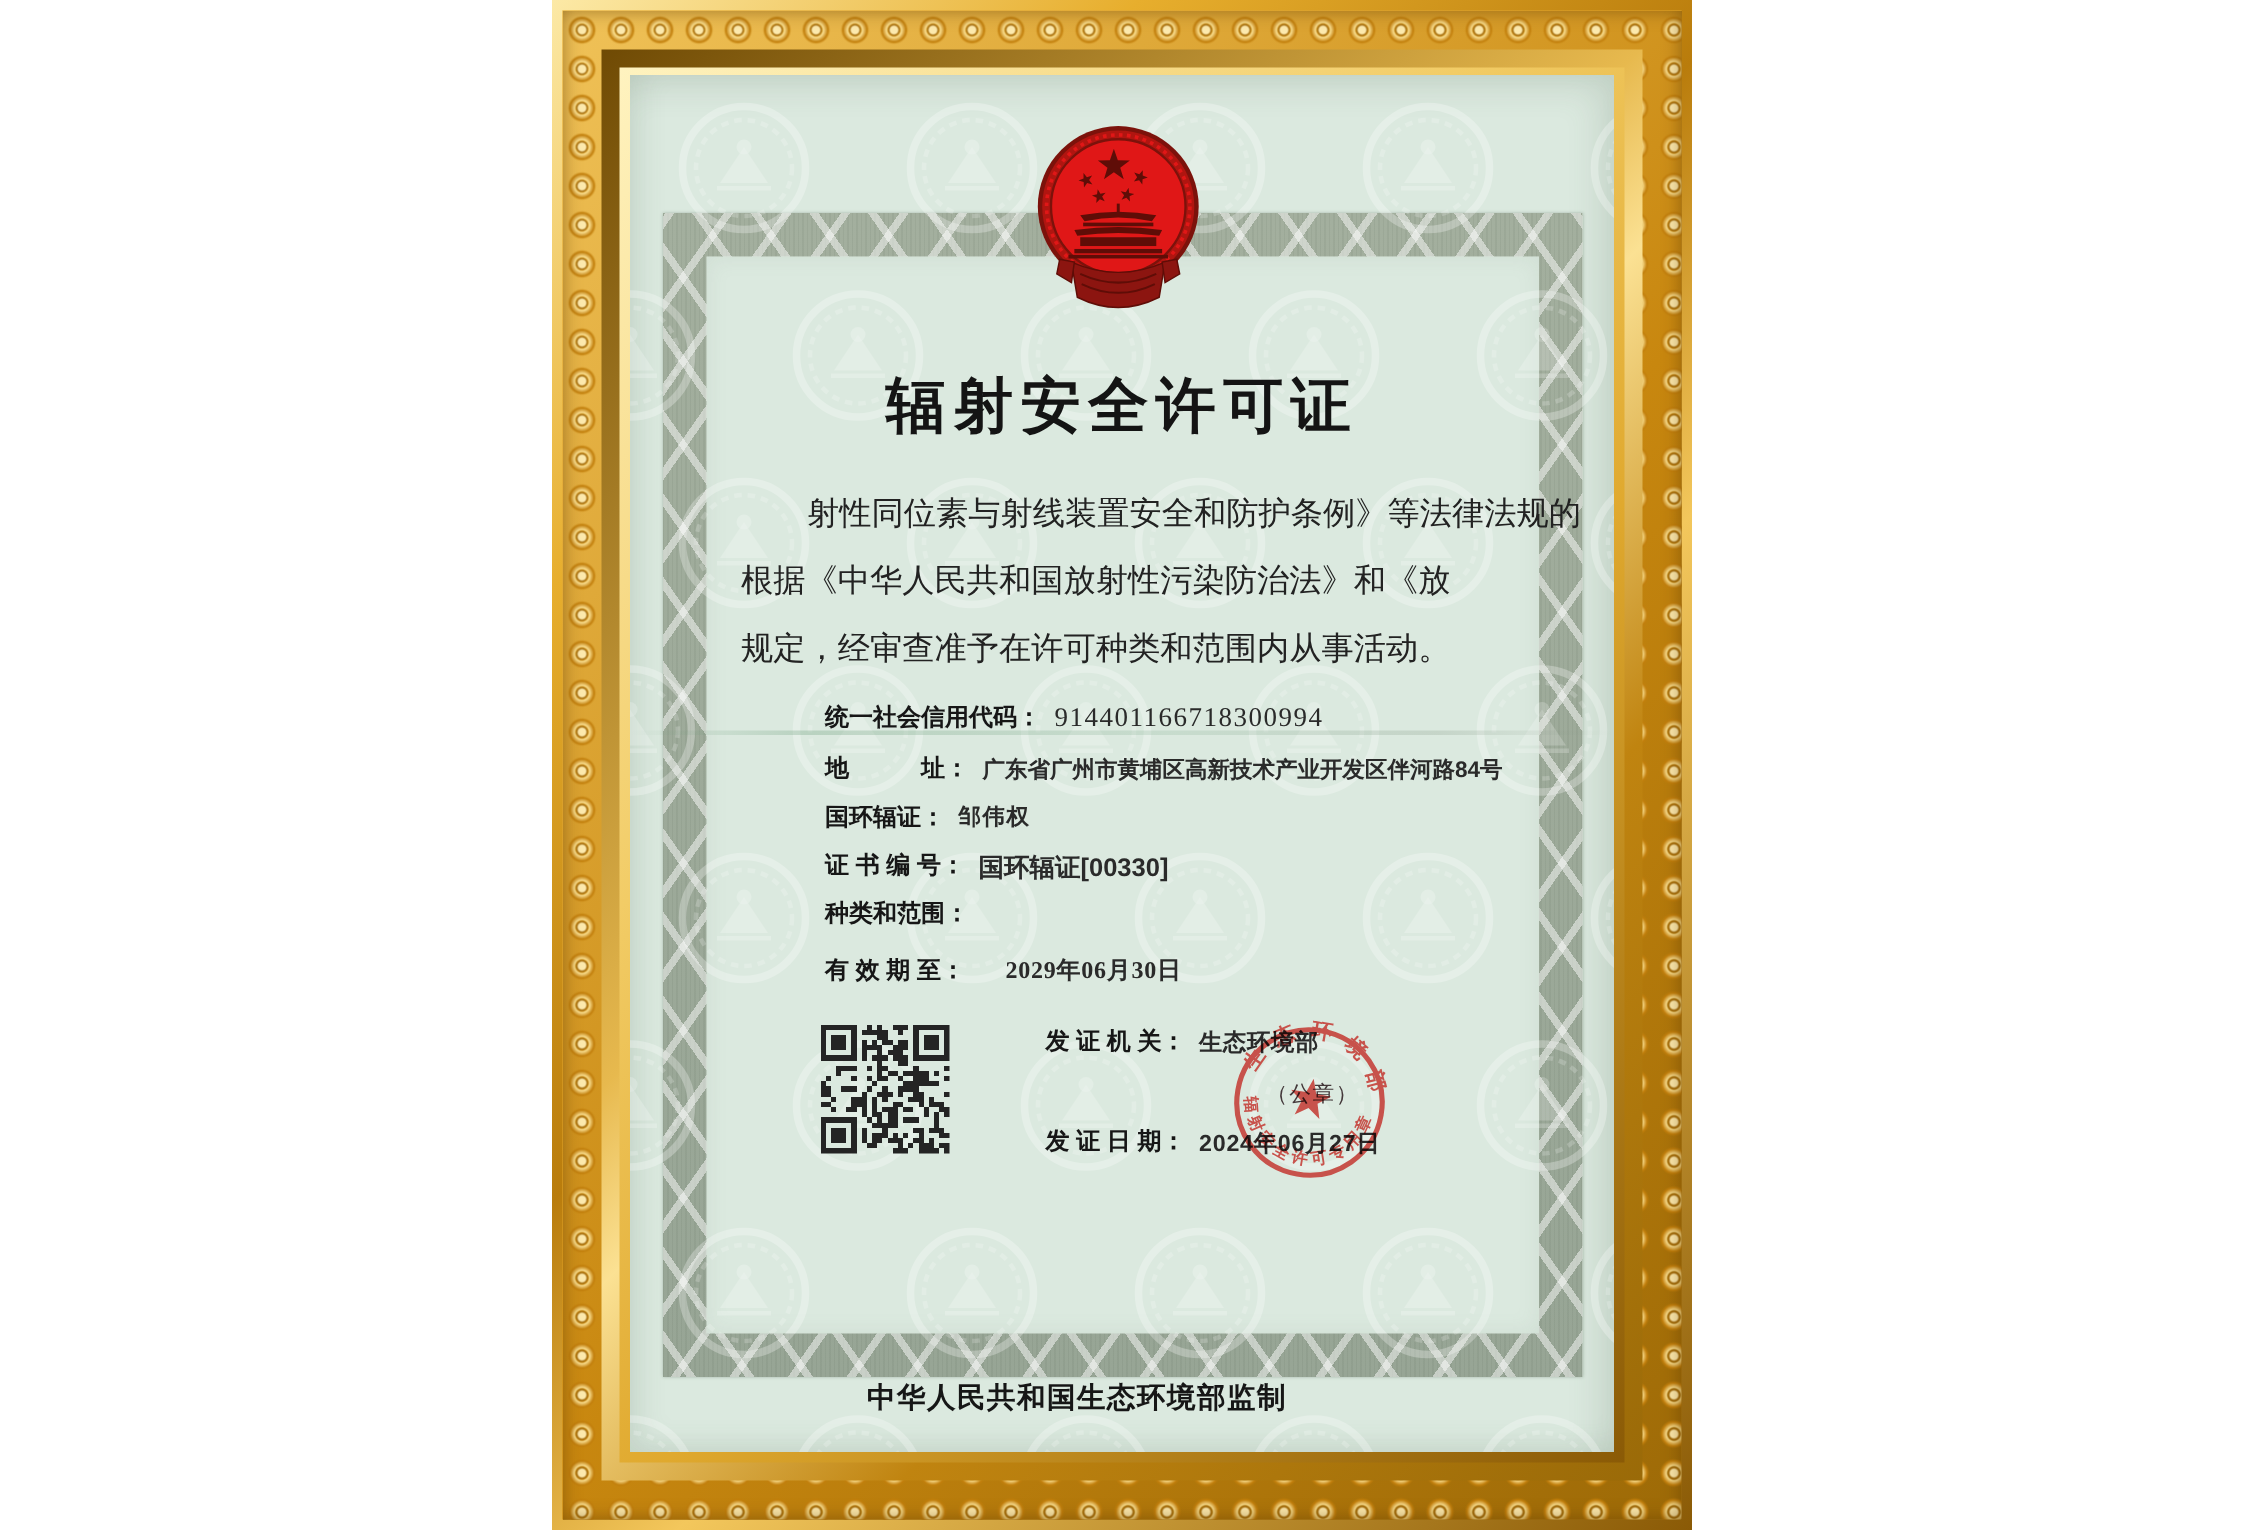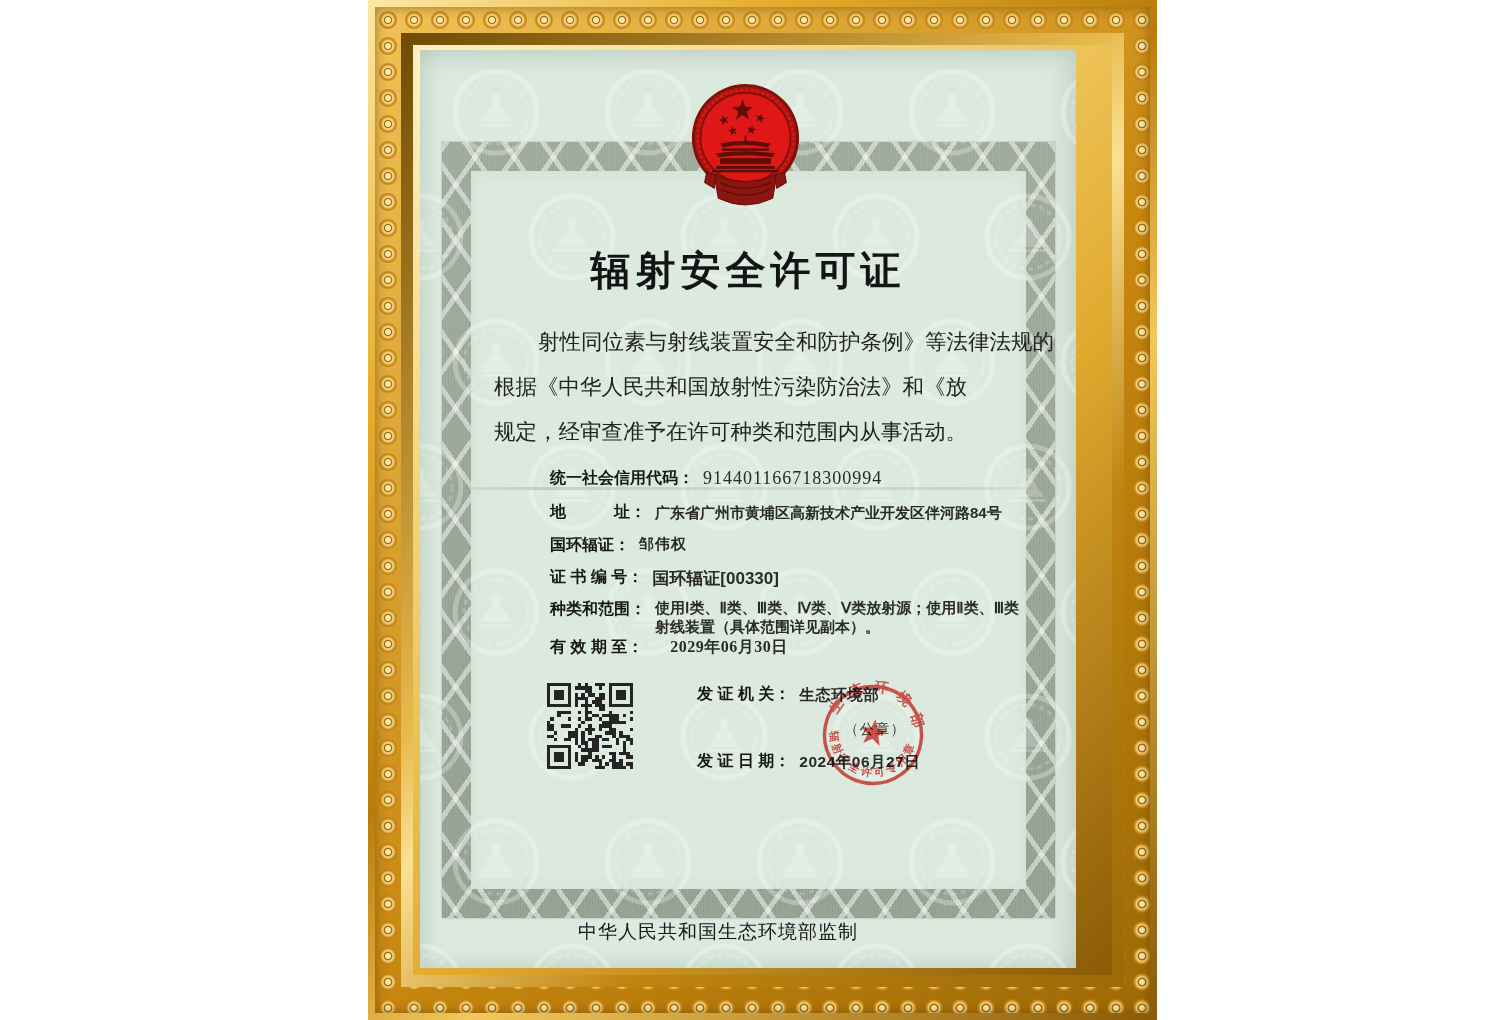--- a/index.html
+++ b/index.html
@@ -1,21 +1,21 @@
 <!DOCTYPE html>
 <html><head>
 <meta charset="utf-8">
 <style>
   html,body{margin:0;padding:0;}
   body{width:1500px;height:1020px;background:#ffffff;overflow:hidden;position:relative;
        font-family:"Liberation Sans",sans-serif;}
   .stage{position:absolute;left:0;top:0;width:1500px;height:1020px;}
 
   
-  .frame{position:absolute;left:368px;top:0;width:760px;height:1020px;padding-left:29px;}
+  .frame{position:absolute;left:368px;top:0;width:760px;height:1020px;}
   .f-edge{position:absolute;inset:0;
     background:linear-gradient(135deg,#fce9a6 0%,#e7ae2d 22%,#b97c0c 45%,#f3c75c 62%,#8a5a06 100%);}
   .f-orn{position:absolute;inset:7px;background-color:#dfa226;
     background-image:
       radial-gradient(circle at 13px 13px,#fdeaae 0 2.5px,#a06808 3.5px,rgba(160,104,8,0) 4.5px),
       radial-gradient(circle at 13px 13px,rgba(0,0,0,0) 4px,#f8dd8e 5px,#c27f0c 8px,rgba(0,0,0,0) 9.5px),
       linear-gradient(135deg,#f0c258,#c8870f 55%,#9d6a07);
     background-size:26px 26px,26px 26px,100% 100%;
     box-shadow:inset 0 0 12px rgba(90,55,0,.55);}
   .f-slope{position:absolute;inset:33px;
@@ -81,21 +81,21 @@
 
   
   .qr{position:absolute;left:127px;top:633px;width:86px;height:86px;}
 
   
   .seal{position:absolute;left:396px;top:628px;width:114px;height:114px;z-index:6;
     mix-blend-mode:multiply;opacity:.9;transform:rotate(10deg);}
 
   
   .footer{position:absolute;left:0;top:869px;width:596px;text-align:center;
-    font-weight:normal;font-size:19px;letter-spacing:1px;color:#161616;}
+    font-weight:bold;font-size:19px;letter-spacing:1px;color:#161616;}
 </style>
 </head>
 <body>
 
 <div class="stage">
   <div class="frame">
     <div class="f-edge"></div>
     <div class="f-orn"></div>
     <div class="f-slope"></div>
     <div class="f-lip"></div>
@@ -189,21 +189,20 @@
         <div class="row" id="r4">
           <span class="lb">国环辐证：</span>
           <span class="val">邹伟权</span>
         </div>
         <div class="row" id="r5">
           <span class="lb">证 书 编 号：</span>
           <span class="val">国环辐证[00330]</span>
         </div>
         <div class="row" id="r6">
           <span class="lb">种类和范围：</span>
-          <span class="val">使用Ⅰ类、Ⅱ类、Ⅲ类、Ⅳ类、Ⅴ类放射源；使用Ⅱ类、Ⅲ类射线装置（具体范围详见副本）。</span>
         </div>
         <div class="row" id="r7">
           <span class="lb">有 效 期 至：</span>
           <span class="val">2029年06月30日</span>
         </div>
 
         <svg class="qr" id="qr" viewBox="0 0 25 25" shape-rendering="crispEdges" xmlns="http://www.w3.org/2000/svg">
             <rect x="9" y="0" width="1" height="1" fill="#242424"></rect>
             <rect x="11" y="0" width="1" height="1" fill="#242424"></rect>
             <rect x="14" y="0" width="1" height="1" fill="#242424"></rect>

